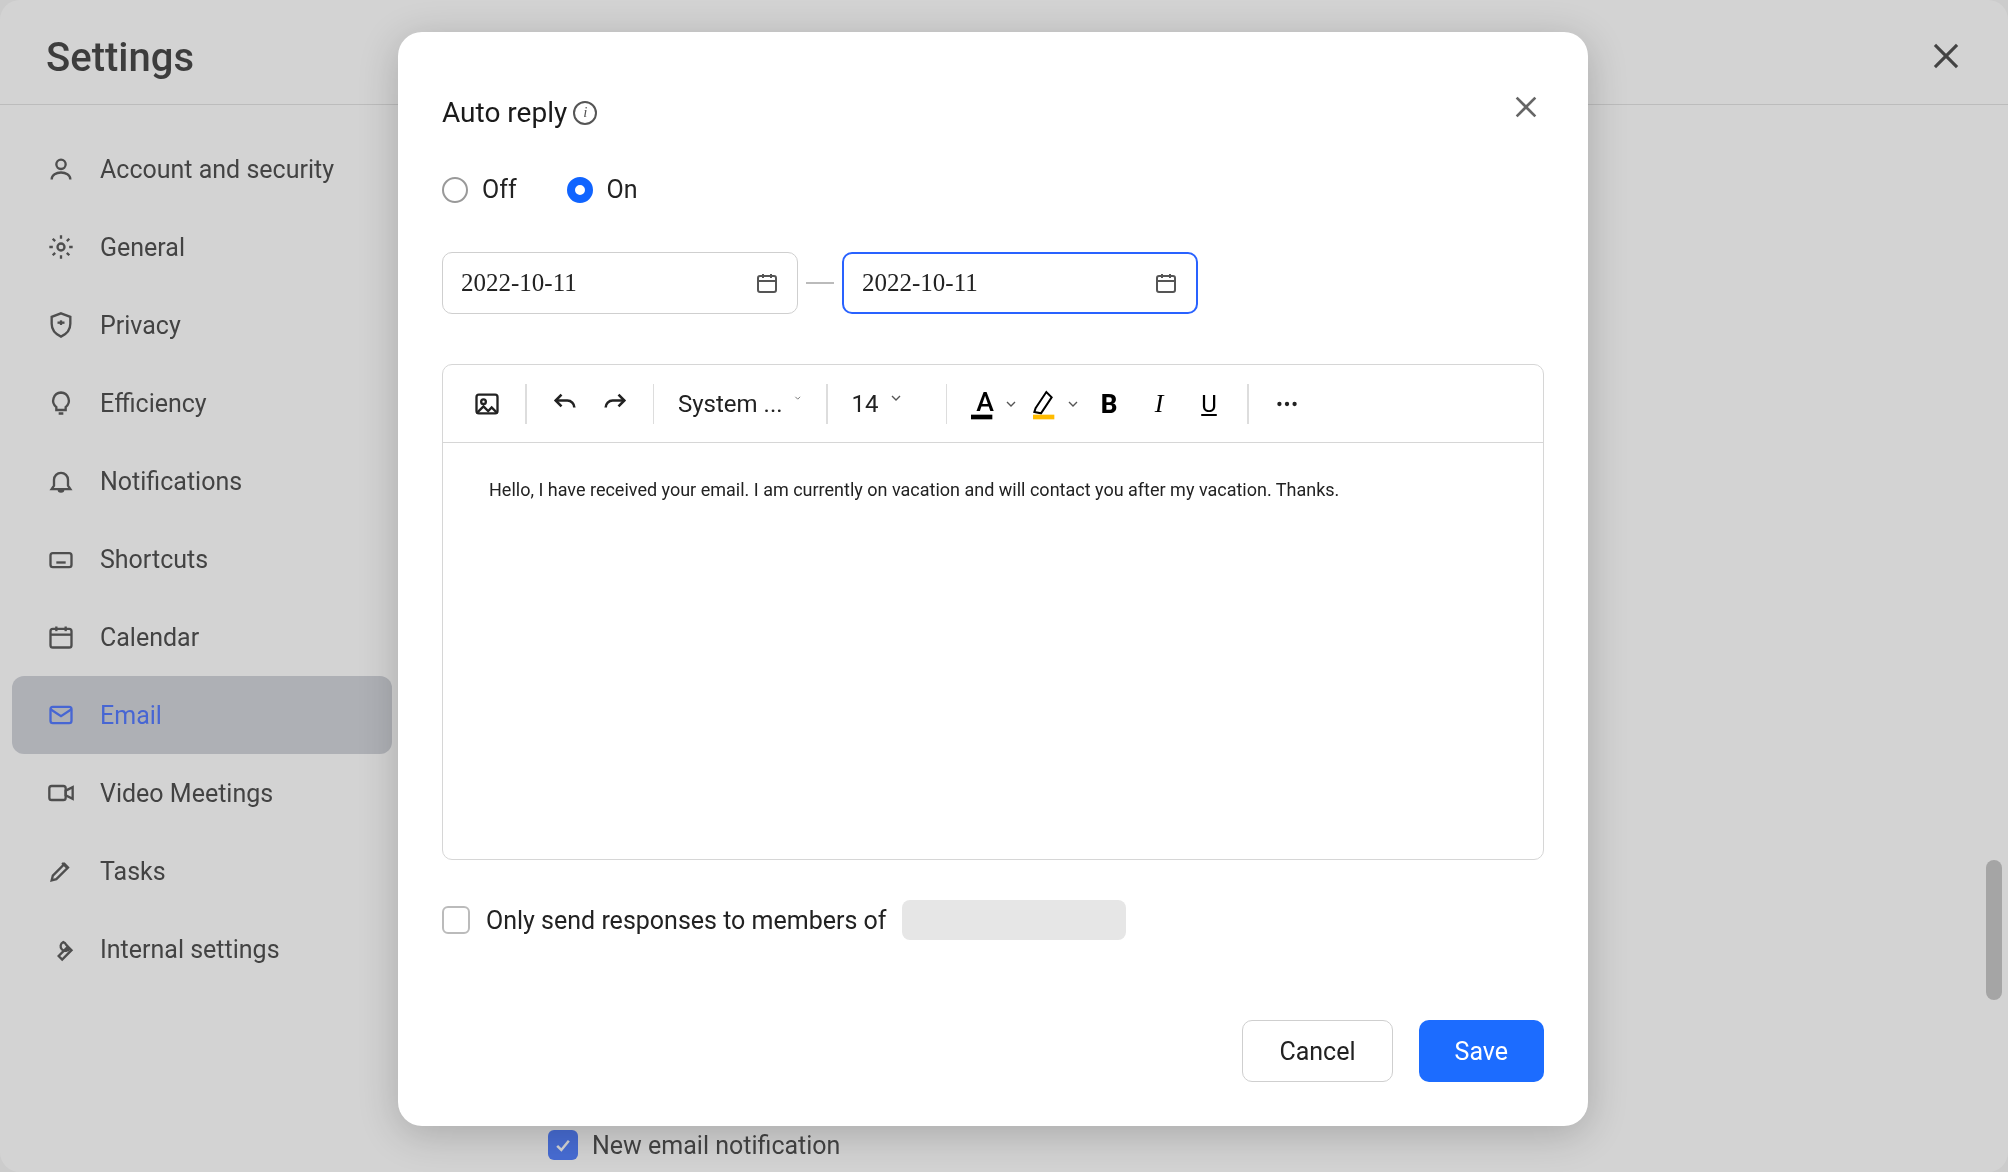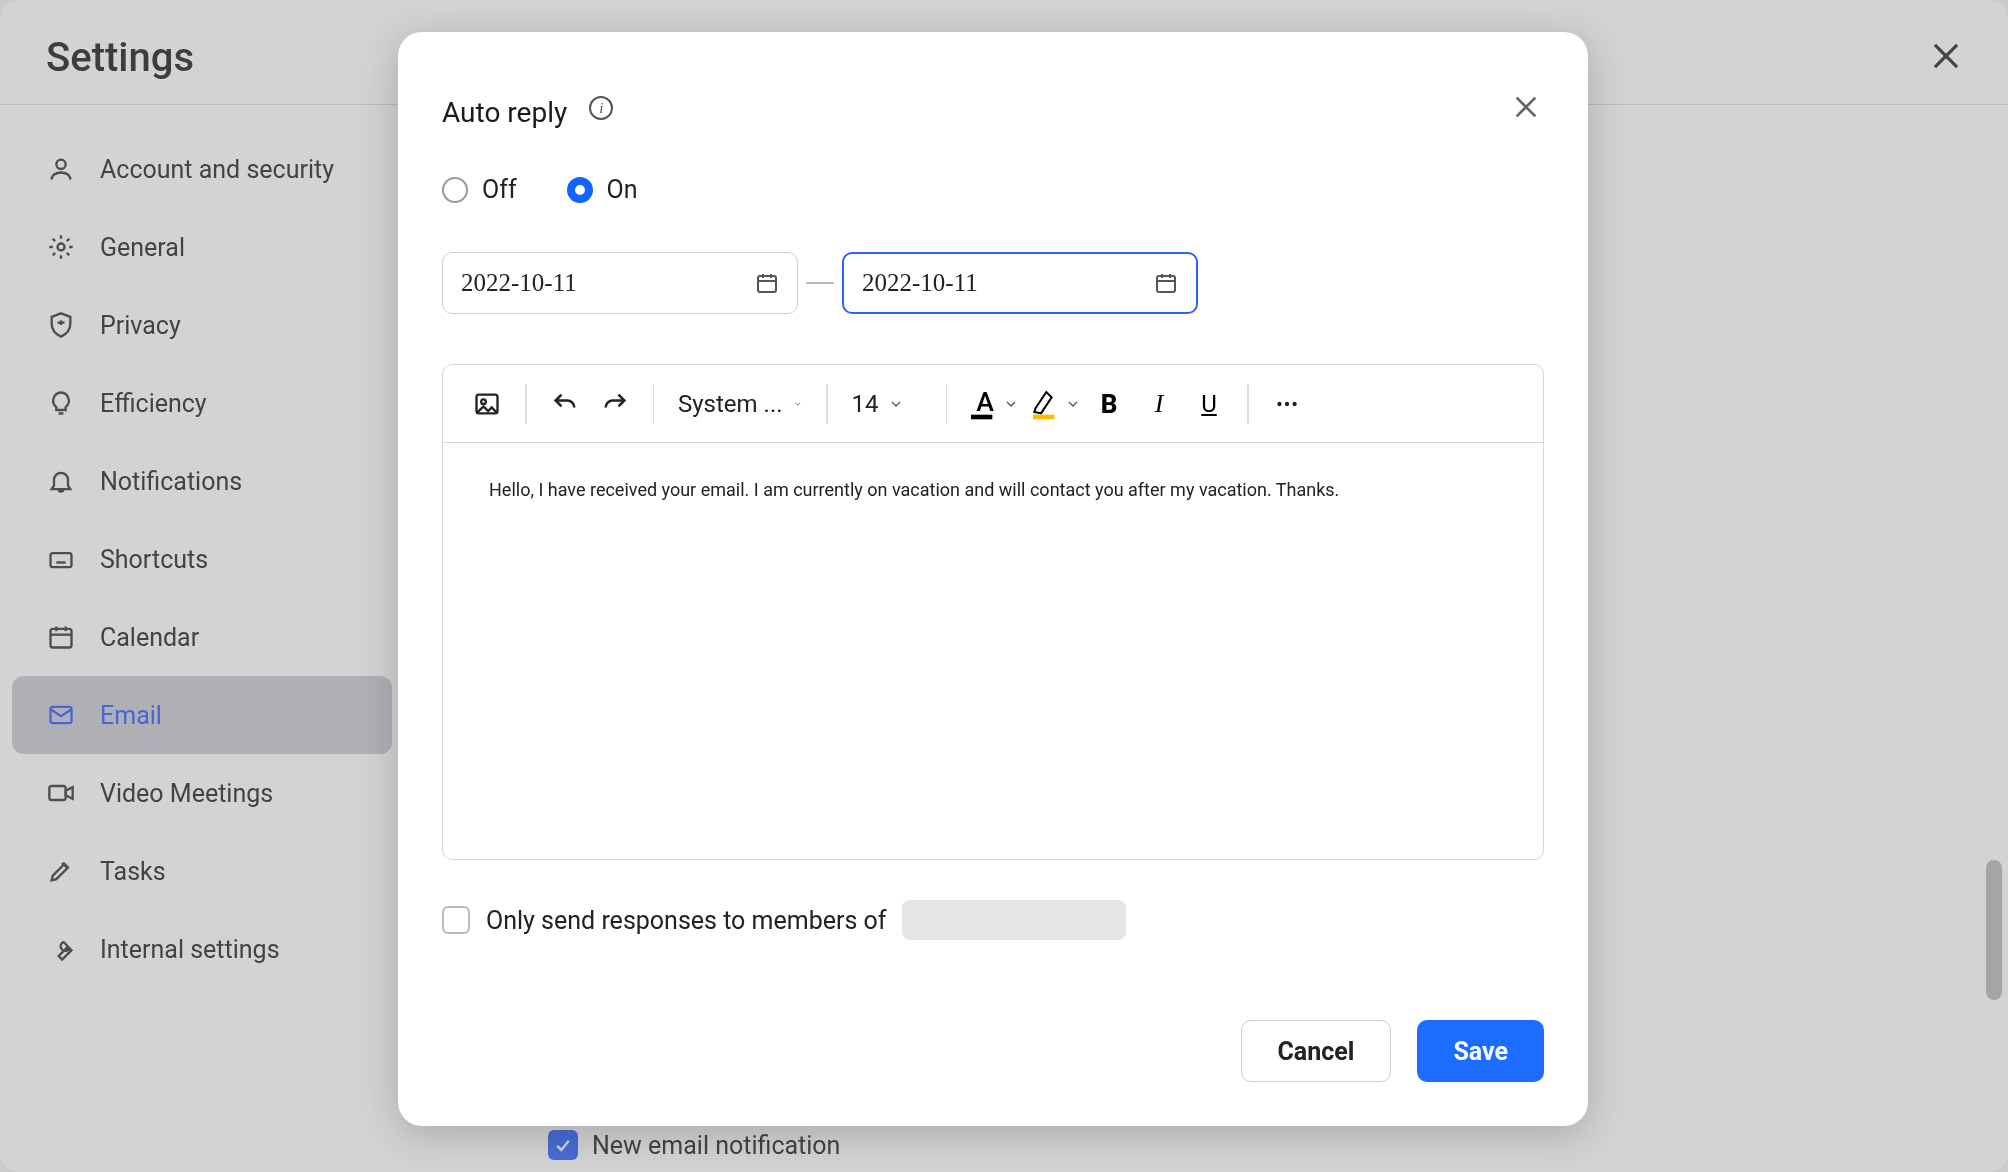--- a/index.html
+++ b/index.html
@@ -127,22 +127,22 @@
       flex-direction: column;
     }
     .modal-header {
       display: flex;
       align-items: center;
       justify-content: space-between;
       margin-bottom: 46px;
     }
     .modal-title-wrap {
       display: flex;
-      align-items: flex-start;
-      gap: 22px;
+      align-items: center;
+      gap: 6px;
       margin-top: 12px;
     }
     .modal-title {
       font-size: 28px;
       color: #1a1a1a;
       font-weight: 400;
     }
     .info-icon {
       width: 24px;
       height: 24px;
@@ -246,21 +246,20 @@
       border-radius: 6px;
     }
     .tool-sep {
       width: 1.5px;
       height: 40px;
       background: #ddd;
       margin: 0 12px;
     }
     .tool-select {
       display: flex;
-      align-items: center;
       gap: 10px;
       padding: 0 10px;
       font-size: 24px;
       color: #222;
       cursor: pointer;
       white-space: nowrap;
     }
     .chev {
       width: 16px;
       height: 16px;
@@ -293,21 +292,20 @@
       width: 224px;
       height: 40px;
       background: #e6e6e6;
       border-radius: 8px;
     }
     .footer-buttons {
       display: flex;
       justify-content: flex-end;
       gap: 26px;
       margin-top: auto;
-      font-weight: bold;
     }
     .btn {
       height: 62px;
       padding: 0 36px;
       border-radius: 10px;
       font-size: 25px;
       display: flex;
       align-items: center;
       justify-content: center;
       cursor: pointer;

